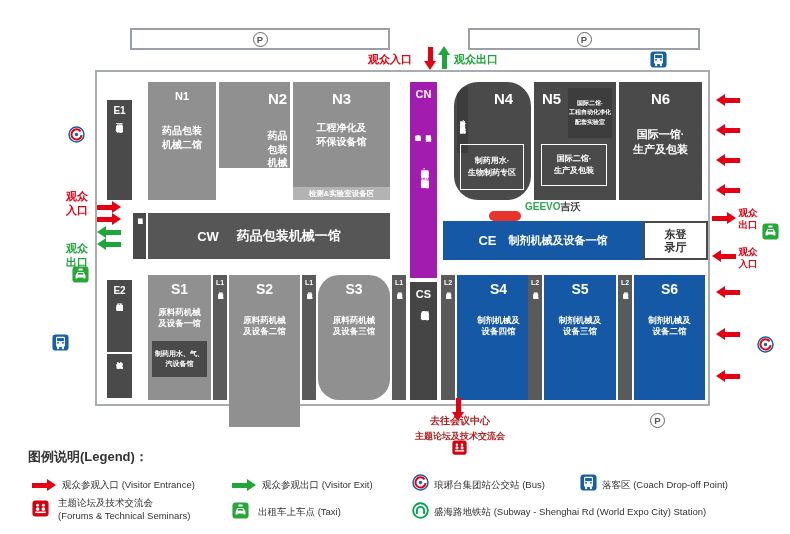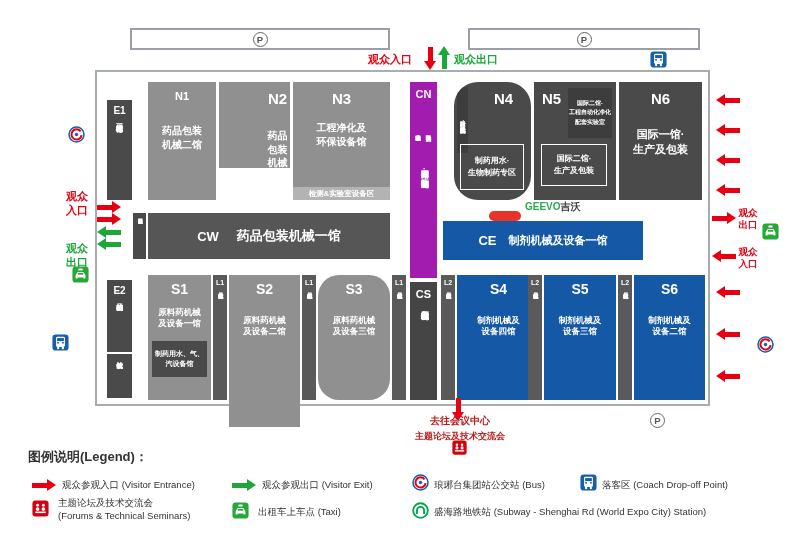--- a/index.html
+++ b/index.html
@@ -194,20 +194,24 @@
 
   <div class="marker" style="left:489px;top:211px;width:32px;height:10px;"></div>
   <div class="abs" style="left:525px;top:200px;font-size:10px;">
     <span class="geevo-en">GEEVO</span><span class="geevo-cn">吉沃</span>
   </div>
 
   <div class="hall blue hrow" style="left:443px;top:221px;width:200px;height:39px;gap:12px;">
     <span class="hid" style="font-size:13px;">CE</span>
     <span class="hname" style="font-size:11px;">制剂机械及设备一馆</span>
   </div>
+  <div class="hall" style="left:643px;top:221px;width:65px;height:39px;background:#fff;border:2px solid #4a4a4a;color:#333;justify-content:center;">
+    <div class="hname pre" style="font-size:11px;line-height:1.15;">东登
+录厅</div>
+  </div>
 
   <span class="ar right red" style="left:712px;top:212px;"></span>
   <div class="lab red" style="left:737px;top:207px;width:22px;font-size:9.5px;">观众
 出口</div>
   <svg class="icon" style="left:762px;top:223px;">
       <use href="#i-taxi"></use>
     </svg>
   <span class="ar left red" style="left:712px;top:250px;"></span>
   <div class="lab red" style="left:737px;top:246px;width:22px;font-size:9.5px;">观众
 入口</div>

